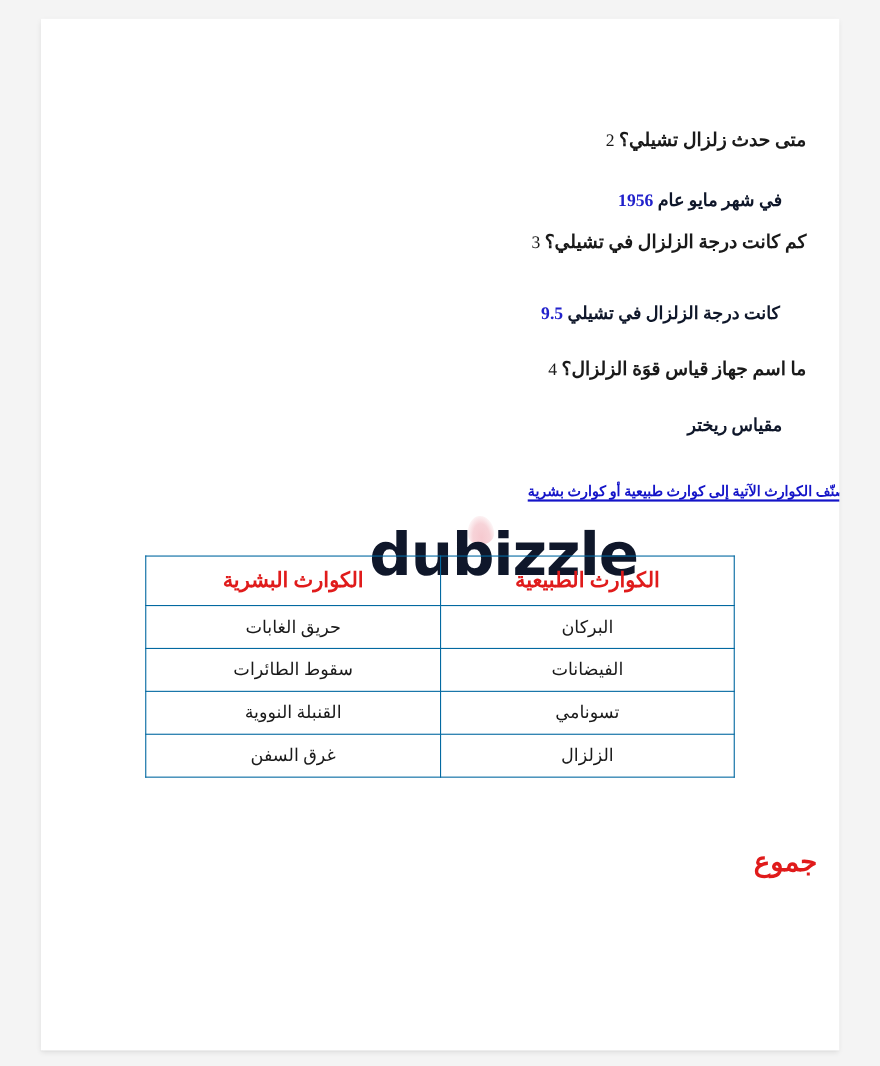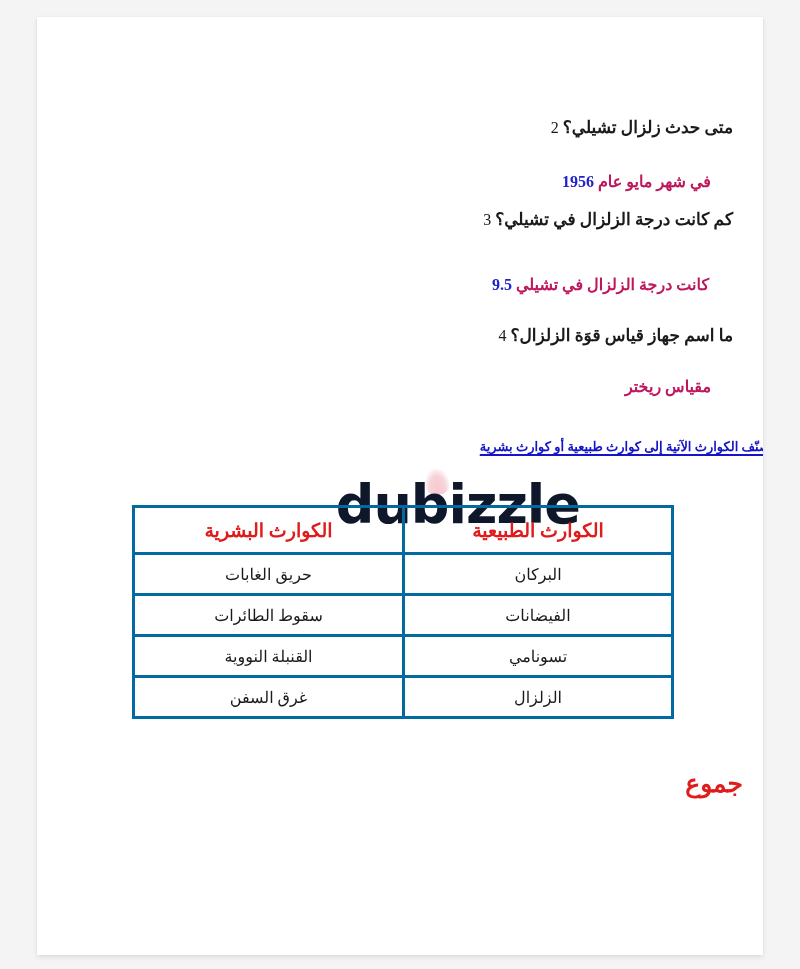--- a/index.html
+++ b/index.html
@@ -100,21 +100,21 @@
     display: inline-block;
     color: #1a1a1a;
     font-size: 16px;
     font-weight: 400;
     font-family: "Liberation Serif", "DejaVu Serif", serif;
     margin-left: 14px;
     direction: ltr;
   }
 
   .a-text {
-    color: #be185d;
+    color: #0f172a;
     font-size: 16px;
     font-weight: 700;
   }
   .a-num {
     color: #2222cc;
     font-size: 16px;
     font-weight: 700;
     direction: ltr;
     display: inline-block;
   }
@@ -151,21 +151,21 @@
     top: 488px;
     width: 533px;
     border-collapse: collapse;
     direction: rtl;
     table-layout: fixed;
     z-index: 3;
     background: transparent;
   }
   .classify-table td,
   .classify-table th {
-    border: 3px solid #0369a1;
+    border: 1px solid #0369a1;
     text-align: center;
     vertical-align: middle;
     font-family: "Liberation Serif", "DejaVu Serif", serif;
     padding: 0;
     background: rgba(255,255,255,0.0);
   }
   .classify-table th {
     height: 44px;
     color: #e01b1b;
     font-size: 19px;

